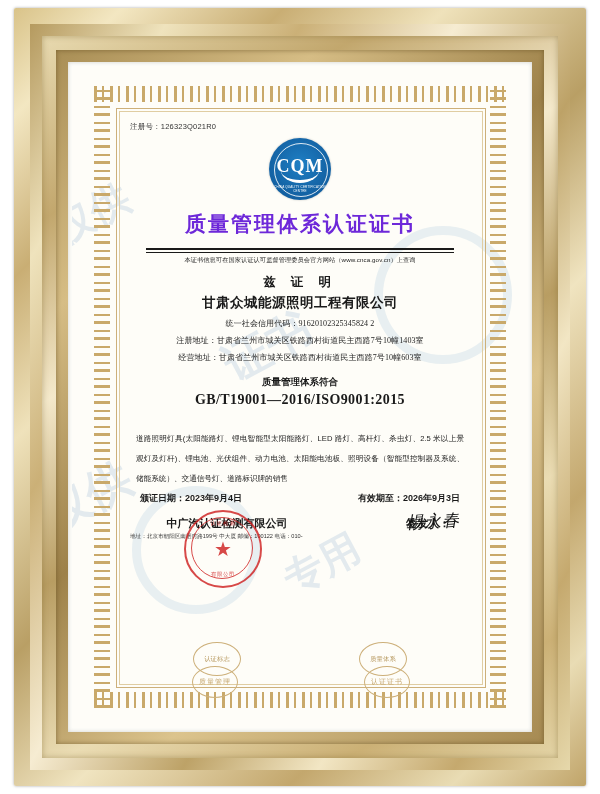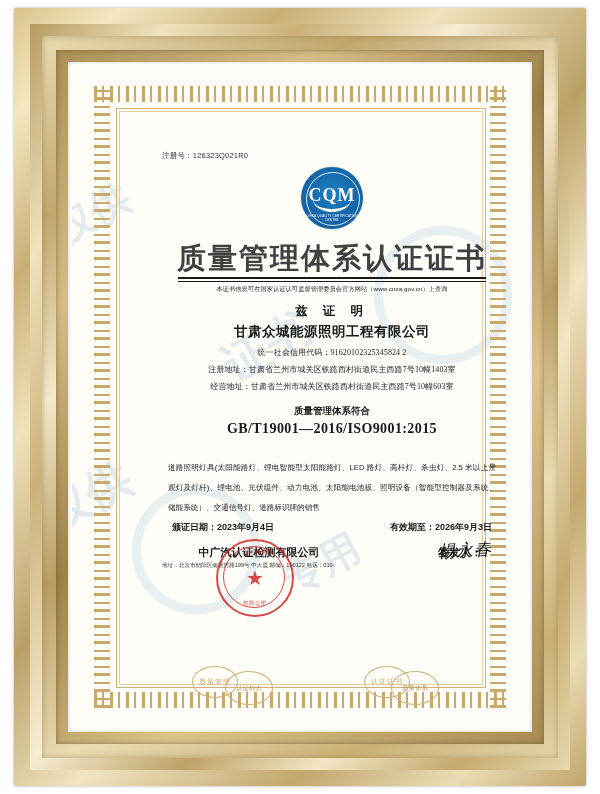--- a/index.html
+++ b/index.html
@@ -166,26 +166,25 @@
     border: 9px solid rgba(120,165,205,0.16);
     border-radius: 50%;
   }
   .wm-ring-a { left: 302px; top: 160px; width: 120px; height: 120px; }
   .wm-ring-b { left: 60px; top: 420px; width: 110px; height: 110px; }
 
   
   .content {
     position: absolute;
     left: 50px;
-    top: 65px;
+    top: 36px;
     width: 356px;
     height: 570px;
     text-align: center;
     color: #1a1a1a;
-    margin-left: 32px;
   }
 
   .reg-no {
     position: absolute;
     left: 8px;
     top: 20px;
     font-size: 7.5px;
     color: #333;
     letter-spacing: 0.2px;
   }
@@ -238,24 +237,24 @@
     font-size: 3.2px;
     letter-spacing: 0.2px;
     transform: scale(0.95);
   }
 
   .cert-title {
     position: absolute;
     left: 0; right: 0;
     top: 108px;
     font-family: "Liberation Serif", serif;
-    font-size: 29px;
+    font-size: 21px;
     font-weight: bold;
     letter-spacing: 2px;
-    color: #404040;
+    color: #6d28d9;
   }
   .title-rule {
     position: absolute;
     left: 24px;
     top: 146px;
     width: 308px;
     height: 2px;
     background: #1a1a1a;
   }
   .title-rule2 {

